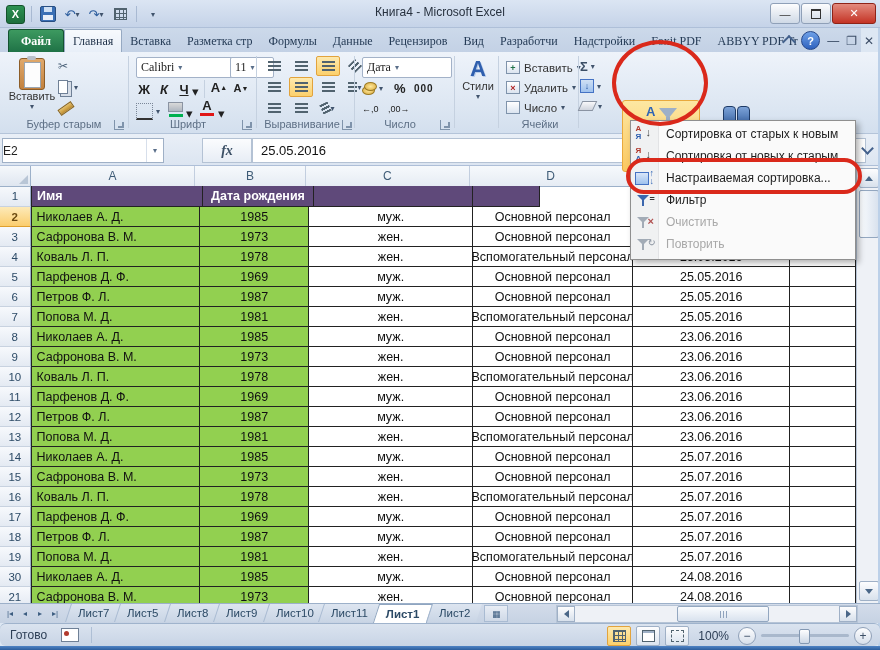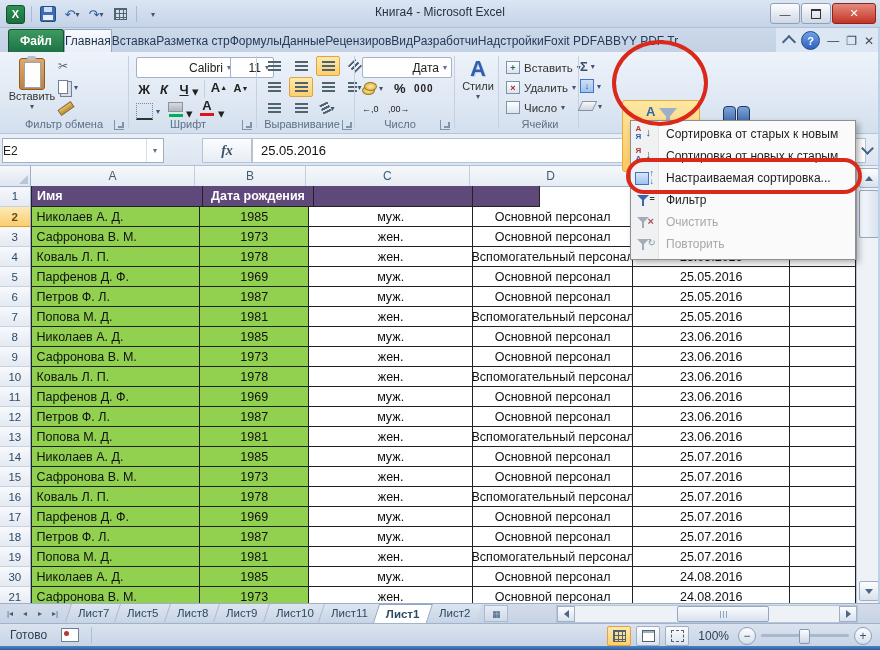--- a/index.html
+++ b/index.html
@@ -21,24 +21,24 @@
   .qsep{width:1px;height:16px;background:#a8b9d2;margin:0 2px;}
   .tinydown{font-size:8px;color:#41546d;}
   .title-text{left:0;top:5px;width:880px;text-align:center;font-size:12px;color:#27313f;}
   .wbtns{right:4px;top:3px;display:flex;gap:1px;}
   .wbtn{width:28px;height:19px;border:1px solid #8fa0b8;border-radius:3px;background:linear-gradient(#fdfdfe,#cfd9e6);
         display:flex;align-items:center;justify-content:center;font-size:11px;color:#333;}
   .wbtn.close{width:42px;background:linear-gradient(#e38b7e,#c43325);color:#fff;border-color:#8e2317;font-weight:bold;}
   .restore-glyph{width:8px;height:7px;border:1px solid #333;border-top-width:2px;}
 
   
-  .tabrow{left:0;top:28px;width:776px;height:24px;background:linear-gradient(#ccd9ea,#c3d1e5);display:flex;align-items:flex-end;}
+  .tabrow{left:0;top:28px;width:861px;height:24px;background:linear-gradient(#ccd9ea,#c3d1e5);display:flex;align-items:flex-end;font-family:Liberation Serif, serif;}
   .filetab{margin-left:8px;width:54px;height:22px;background:linear-gradient(#3d9a60,#1f7246);color:#fff;font-weight:bold;
            font-size:12px;display:flex;align-items:center;justify-content:center;border-radius:3px 3px 0 0;border:1px solid #145231;border-bottom:none;}
-  .rtab{height:22px;padding:0 0;display:flex;align-items:center;font-size:12px;color:#243a55;white-space:nowrap;}
+  .rtab{height:22px;padding:0 8px;display:flex;align-items:center;font-size:12px;color:#243a55;white-space:nowrap;}
   .rtab.active{background:linear-gradient(#f7fafd,#e8eff8);border:1px solid #96a9c2;border-bottom:none;border-radius:2px 2px 0 0;color:#1d2f47;}
   .tabrow-right{position:absolute;right:6px;top:31px;display:flex;align-items:center;gap:7px;}
   .chevup{width:8px;height:8px;border-left:2px solid #44618c;border-top:2px solid #44618c;transform:rotate(45deg);margin-top:3px;}
   .helpbtn{width:17px;height:17px;border-radius:50%;background:linear-gradient(#6fa1e8,#2f62be);color:#fff;font-weight:bold;
            font-size:11px;display:flex;align-items:center;justify-content:center;border:1px solid #24468a;}
   .smglyph{font-size:12px;color:#3c4d66;}
 
   
   .ribbon{left:0;top:52px;width:880px;height:82px;background:linear-gradient(#eef3fa,#dce6f2 70%,#d3dfee);
           border-bottom:1px solid #b4c4d9;}
@@ -50,21 +50,21 @@
   .pastebtn{left:10px;top:4px;width:44px;height:62px;border:1px solid transparent;display:flex;flex-direction:column;align-items:center;font-size:11px;color:#333;}
   .clipic{width:24px;height:30px;background:linear-gradient(#e0a96c,#c2813e);border:1px solid #8d5d28;border-radius:3px;position:relative;margin-top:1px;}
   .clipic::before{content:"";position:absolute;left:4px;top:3px;width:15px;height:24px;background:#fdfdfd;border:1px solid #9aa5b1;}
   .clipic::after{content:"";position:absolute;left:7px;top:-3px;width:9px;height:4px;background:#b9bfc9;border-radius:2px;}
   .smallcol{position:absolute;left:58px;top:6px;display:flex;flex-direction:column;gap:5px;}
   .sic{width:20px;height:16px;display:flex;align-items:center;font-size:12px;color:#4a6077;}
   .copyic{width:10px;height:12px;background:#fff;border:1px solid #6f8096;box-shadow:3px 2px 0 #d7dee8,3px 2px 0 1px #6f8096;}
   .brushic{width:14px;height:5px;background:linear-gradient(#e8c26a,#bb8a2e);border:1px solid #8a651f;transform:rotate(-35deg);}
 
   .combo{position:absolute;height:19px;background:#fff;border:1px solid #a3b2c8;border-radius:2px;font-size:12px;color:#222;
-         display:flex;align-items:center;padding:0 4px;justify-content:flex-end;}
+         display:flex;align-items:center;padding:0 4px;justify-content:flex-start;font-family:Liberation Serif, serif;}
   .combo .dd{font-size:8px;color:#5a6f8a;margin-left:4px;}
   .fbtn{position:absolute;height:18px;display:flex;align-items:center;justify-content:center;font-size:13px;color:#222;}
   .ustrip{position:absolute;width:14px;height:3px;}
   .bord-ic{width:15px;height:14px;border:1px dotted #7a8798;border-bottom:2px solid #333;}
   .alrow{position:absolute;display:flex;gap:3px;}
   .albtn{width:22px;height:18px;border:1px solid transparent;border-radius:2px;display:flex;align-items:center;justify-content:center;}
   .albtn.on{background:linear-gradient(#fde9ae,#fbd06c);border-color:#e2a33c;}
   .albars{width:13px;height:10px;background:repeating-linear-gradient(#51636f 0 2px,transparent 2px 4px);}
   .coins{width:14px;height:12px;position:relative;}
   .coins::before,.coins::after{content:"";position:absolute;width:11px;height:7px;border-radius:50%;
@@ -180,21 +180,21 @@
   .hscroll{position:absolute;left:556px;top:605px;width:300px;height:16px;background:#eef1f6;border:1px solid #b6c4d6;display:flex;align-items:center;}
   .harrow{width:16px;height:14px;display:flex;align-items:center;justify-content:center;background:linear-gradient(#fdfdfe,#d8e1ec);border:1px solid #9fb0c6;}
   .tri-l{width:0;height:0;border-top:4px solid transparent;border-bottom:4px solid transparent;border-right:5px solid #4a6788;}
   .tri-r{width:0;height:0;border-top:4px solid transparent;border-bottom:4px solid transparent;border-left:5px solid #4a6788;}
   .hthumb{position:absolute;left:120px;width:90px;height:14px;background:linear-gradient(#fafcfe,#d9e2ee);border:1px solid #93a7c0;border-radius:2px;
           display:flex;align-items:center;justify-content:center;gap:2px;}
   .hthumb i{width:1px;height:7px;background:#8fa3bd;}
 
   
   .statusbar{left:0;top:623px;width:880px;height:23px;background:linear-gradient(#dae3ef,#c8d4e5);border-top:1px solid #9fb3cc;
-             display:flex;align-items:center;font-size:12px;color:#2c3e55;}
+             display:flex;align-items:center;font-size:12px;color:#2c3e55;border-radius:6px;}
   .mode{margin-left:10px;}
   .macroic{width:16px;height:12px;border:1px solid #6f8096;background:#fff;margin-left:14px;position:relative;}
   .macroic::after{content:"";position:absolute;left:2px;top:2px;width:5px;height:5px;background:#b23a2e;border-radius:50%;}
   .statussep{width:1px;height:16px;background:#aebfd5;margin-left:12px;}
   .sb-right{position:absolute;right:8px;top:2px;display:flex;align-items:center;gap:5px;height:19px;}
   .viewbtn{width:22px;height:18px;border:1px solid #9fb0c6;border-radius:2px;background:linear-gradient(#fdfdfe,#dbe4ef);
            display:flex;align-items:center;justify-content:center;}
   .viewbtn.on{background:linear-gradient(#fde9ae,#fbd06c);border-color:#e2a33c;}
   .vg1{width:11px;height:10px;background:
        linear-gradient(#51636f,#51636f) 0 0/11px 1px no-repeat,
@@ -273,21 +273,21 @@
   <div class="smallcol">
     <span class="sic">✂</span>
     <span class="sic">
         <span class="copyic"></span>
         <span class="tinydown" style="margin-left:6px">▾</span>
       </span>
     <span class="sic">
         <span class="brushic"></span>
       </span>
   </div>
-  <div class="glabel" style="left:8px;width:112px;">Фильтр обмена</div>
+  <div class="glabel" style="left:8px;width:112px;">Буфер старым</div>
   <span class="dlaunch" style="left:114px;"></span>
   <span class="gsep" style="left:128px;"></span>
 
   <div class="combo" style="left:136px;top:5px;width:90px;">
     <span>Calibri</span>
       <span class="dd">▾</span>
   </div>
   <div class="combo" style="left:230px;top:5px;width:34px;">
     <span>11</span>
       <span class="dd">▾</span>

